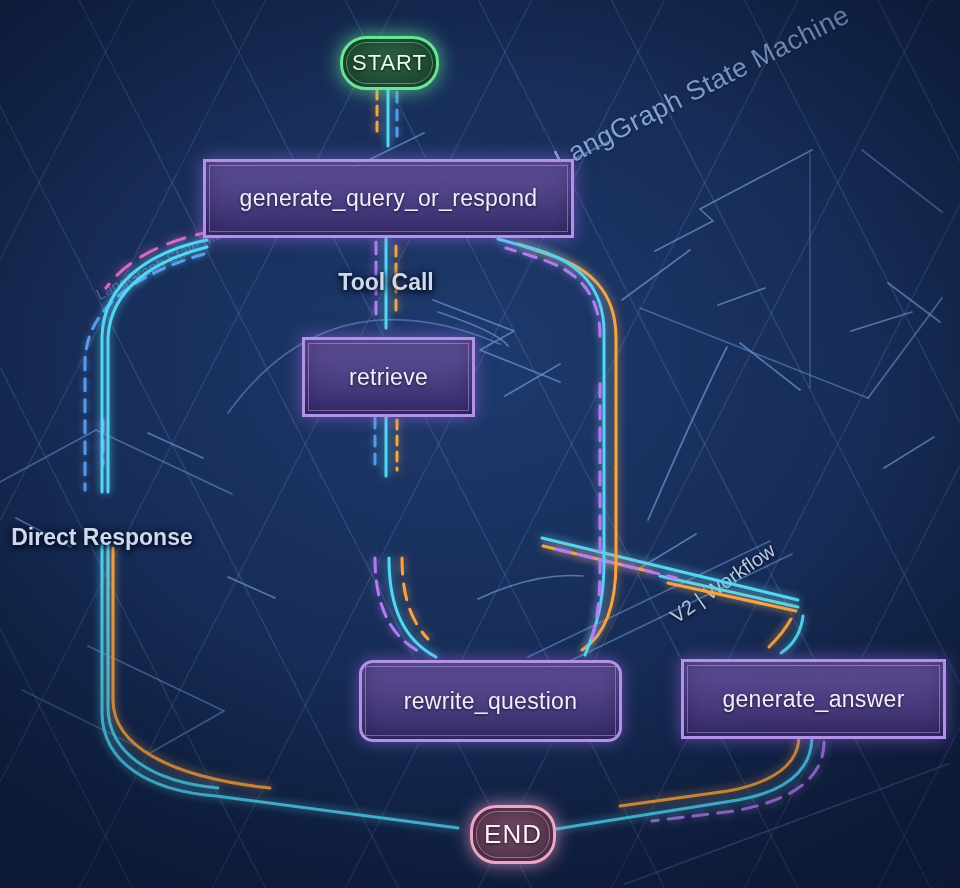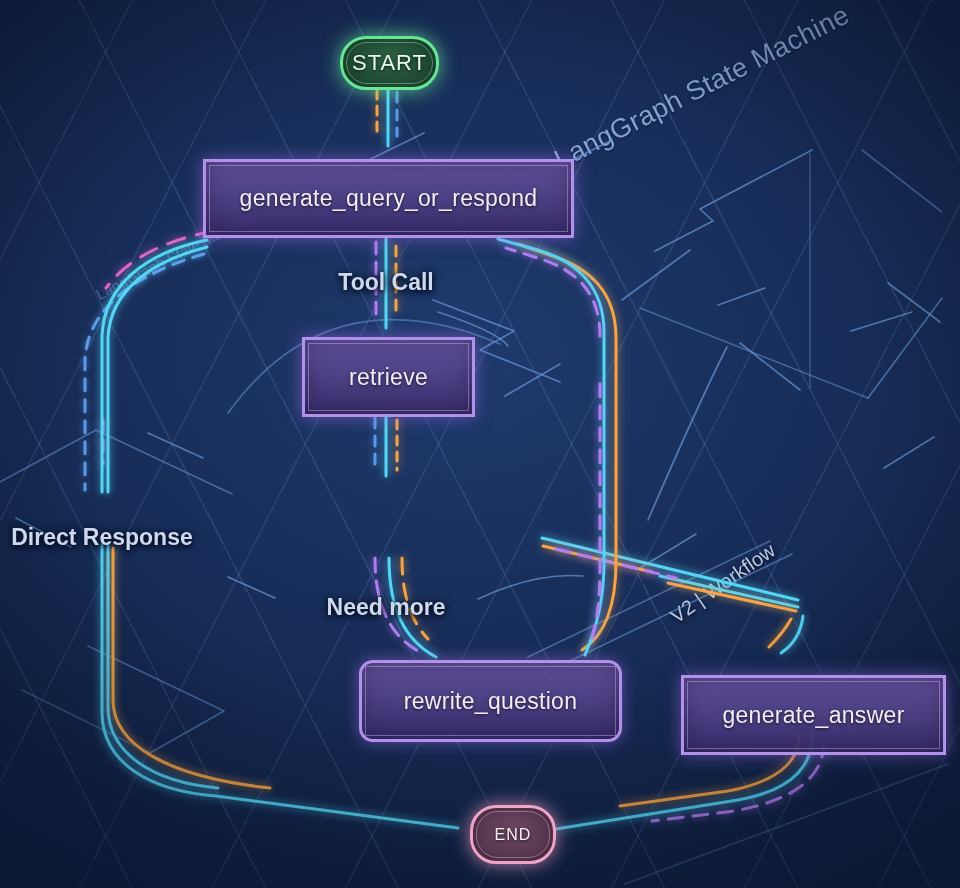--- a/index.html
+++ b/index.html
@@ -150,25 +150,24 @@
 
     <path class="st-purple" stroke-dasharray="15 10" d="M824 742 C824 776 796 800 734 811 L652 821"></path>
     <path class="st-orange" d="M799 736 C799 763 775 782 728 791 L620 806" marker-end="url(#mO)"></path>
     <path class="st-cyan" d="M812 736 C812 769 788 791 738 800 L556 829" marker-end="url(#mC)"></path>
   </svg>
 
   <div class="vignette"></div>
 
   <div class="elabel" style="left:316px;top:269px;width:140px;">Tool Call</div>
   <div class="elabel" style="left:2px;top:505px;width:200px;margin-top:19px;">Direct Response</div>
-  <div class="elabel" style="left:306px;top:594px;width:160px;">Need more</div>
 
   <div class="node pill start" style="left:340px;top:36px;width:93px;height:48px;font-size:22px;">START</div>
   <div class="node" style="left:203px;top:159px;width:365px;height:73px;">generate_query_or_respond</div>
   <div class="node" style="left:302px;top:337px;width:167px;height:74px;">retrieve</div>
   <div class="node" style="left:359px;top:660px;width:257px;height:76px;border-radius:14px;">rewrite_question</div>
-  <div class="node" style="left:681px;top:659px;width:259px;height:74px;margin-top:16px;">generate_answer</div>
-  <div class="node pill end" style="left:470px;top:805px;width:80px;height:53px;font-size:16px;">END</div>
+  <div class="node" style="left:681px;top:659px;width:259px;height:74px;">generate_answer</div>
+  <div class="node pill end" style="left:470px;top:805px;width:80px;height:53px;font-size:26px;">END</div>
 
   <svg class="spark" width="52" height="52" viewBox="0 0 64 64">
     <path d="M32 2 C35 21 43 29 62 32 C43 35 35 43 32 62 C29 43 21 35 2 32 C21 29 29 21 32 2 Z" fill="#c3cddd"></path>
   </svg>
 </div>
 
 </body></html>

